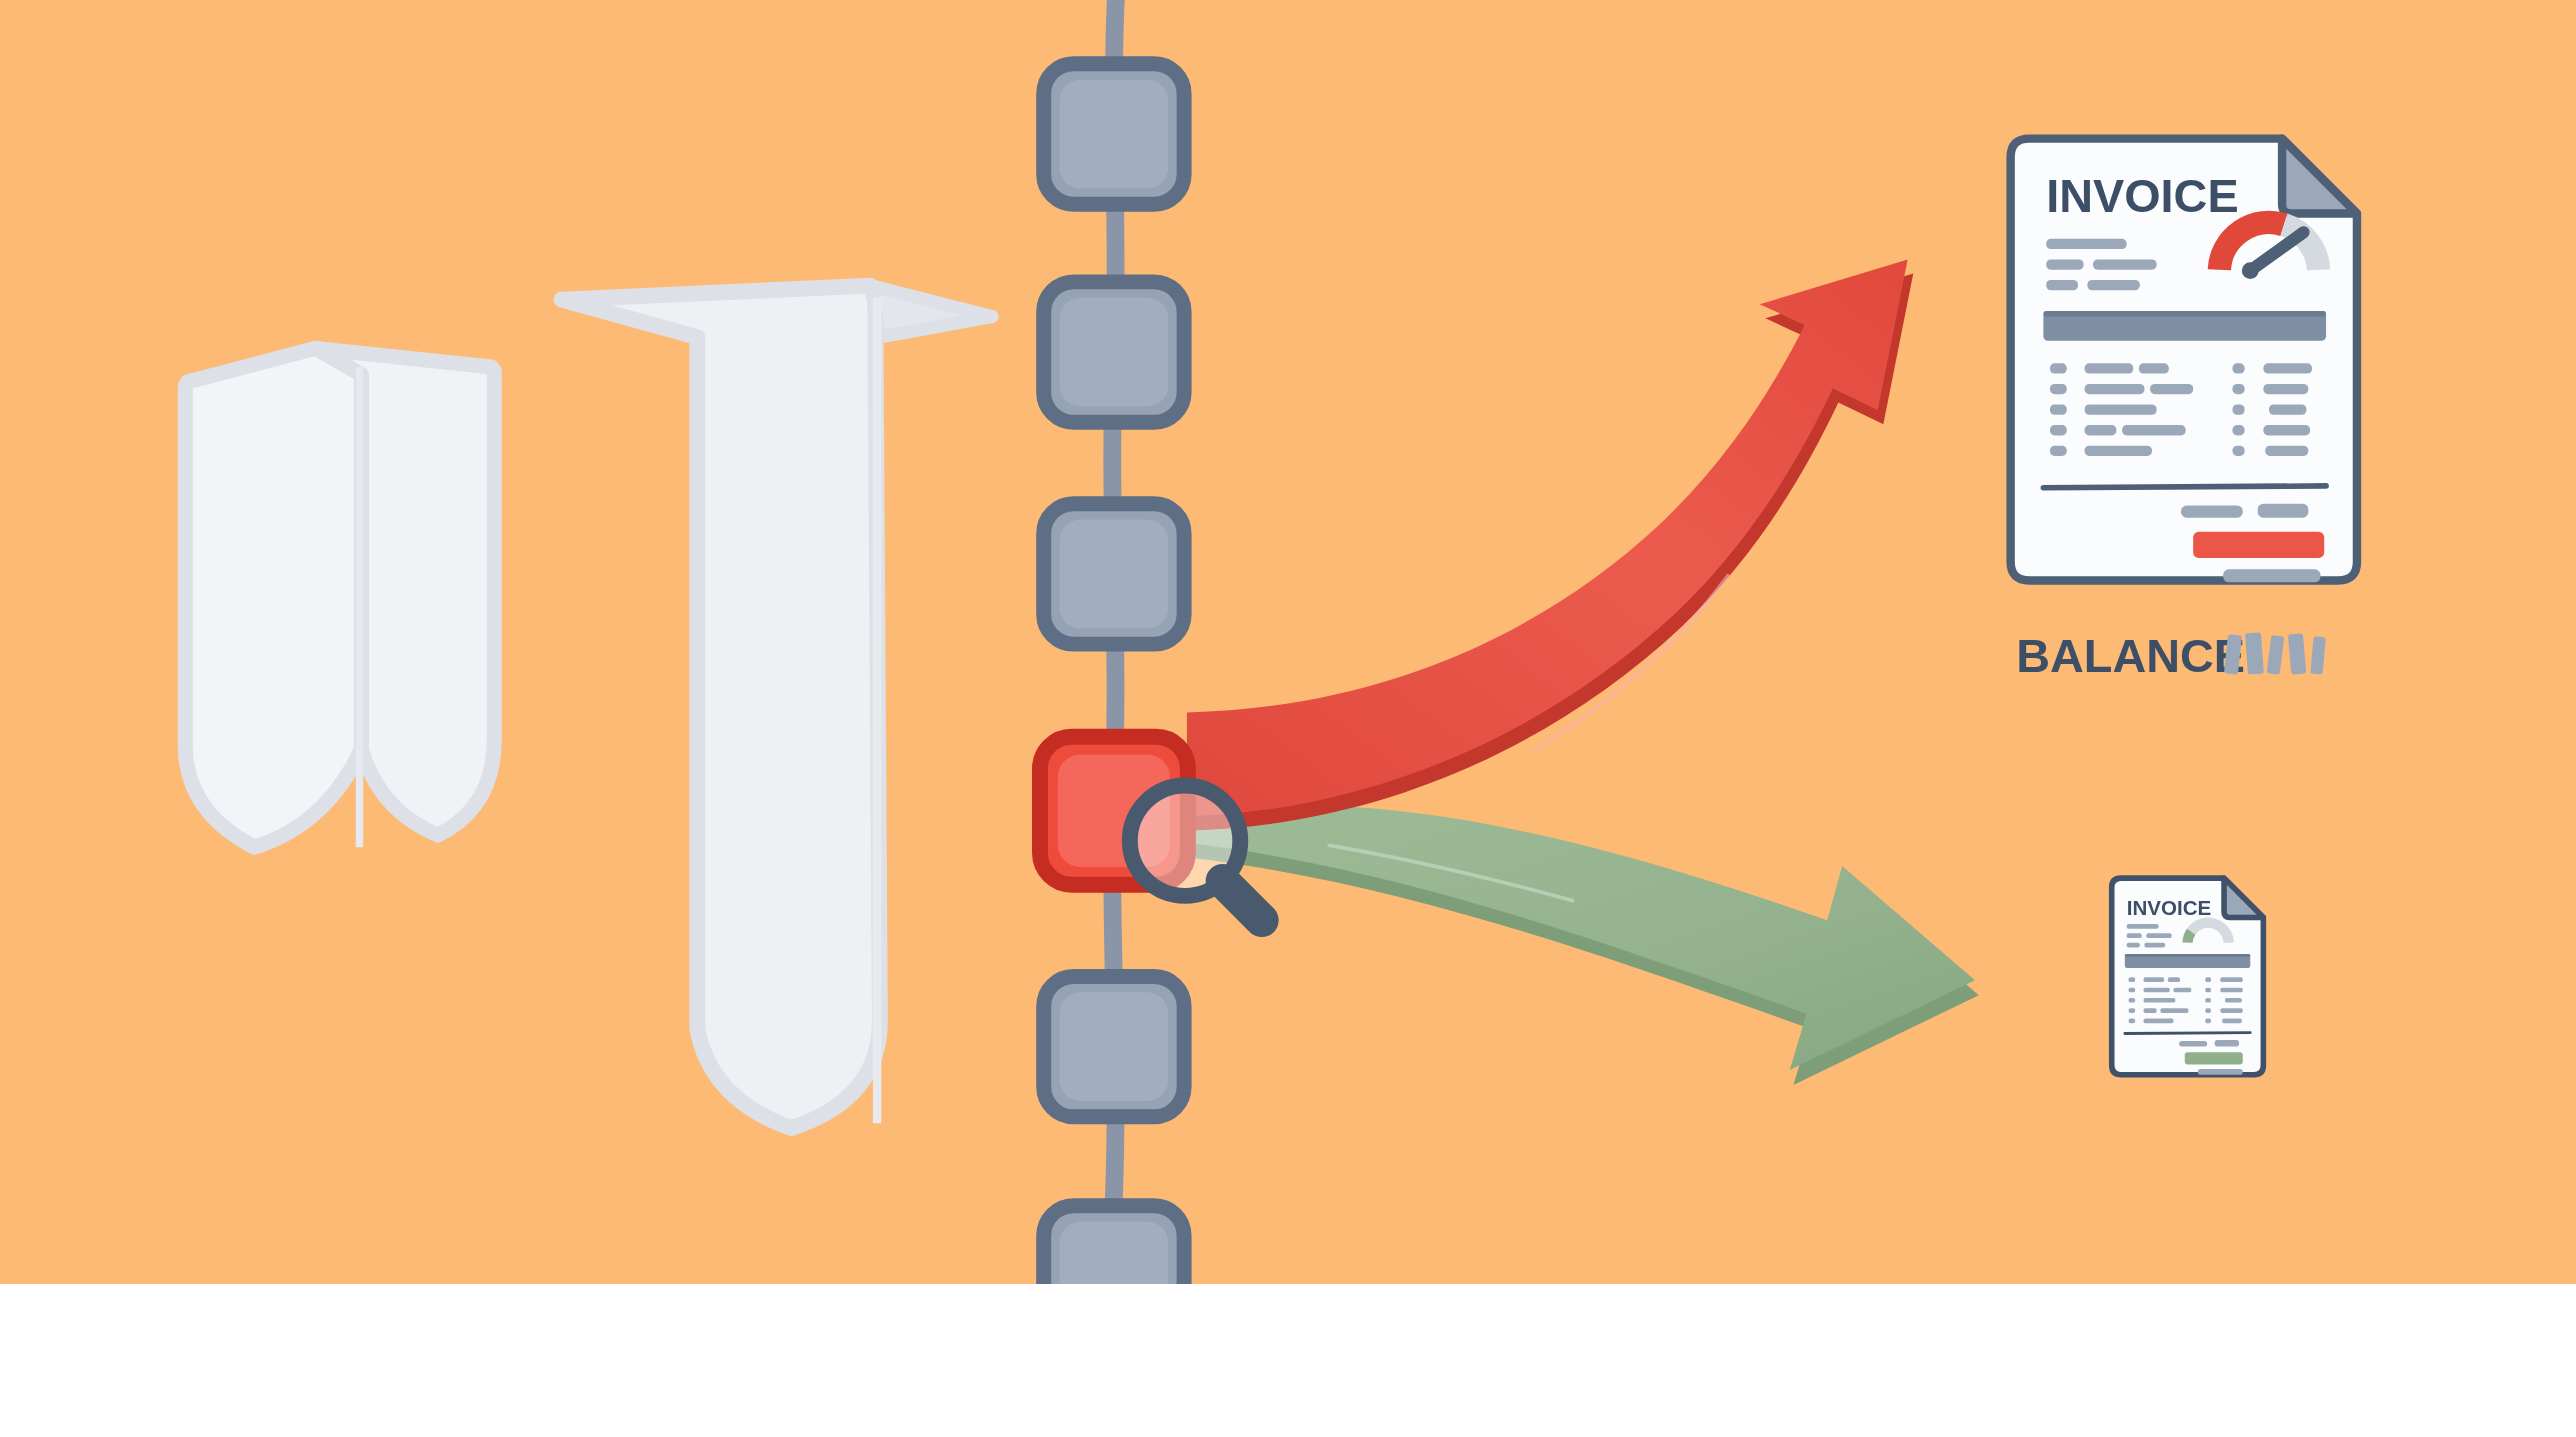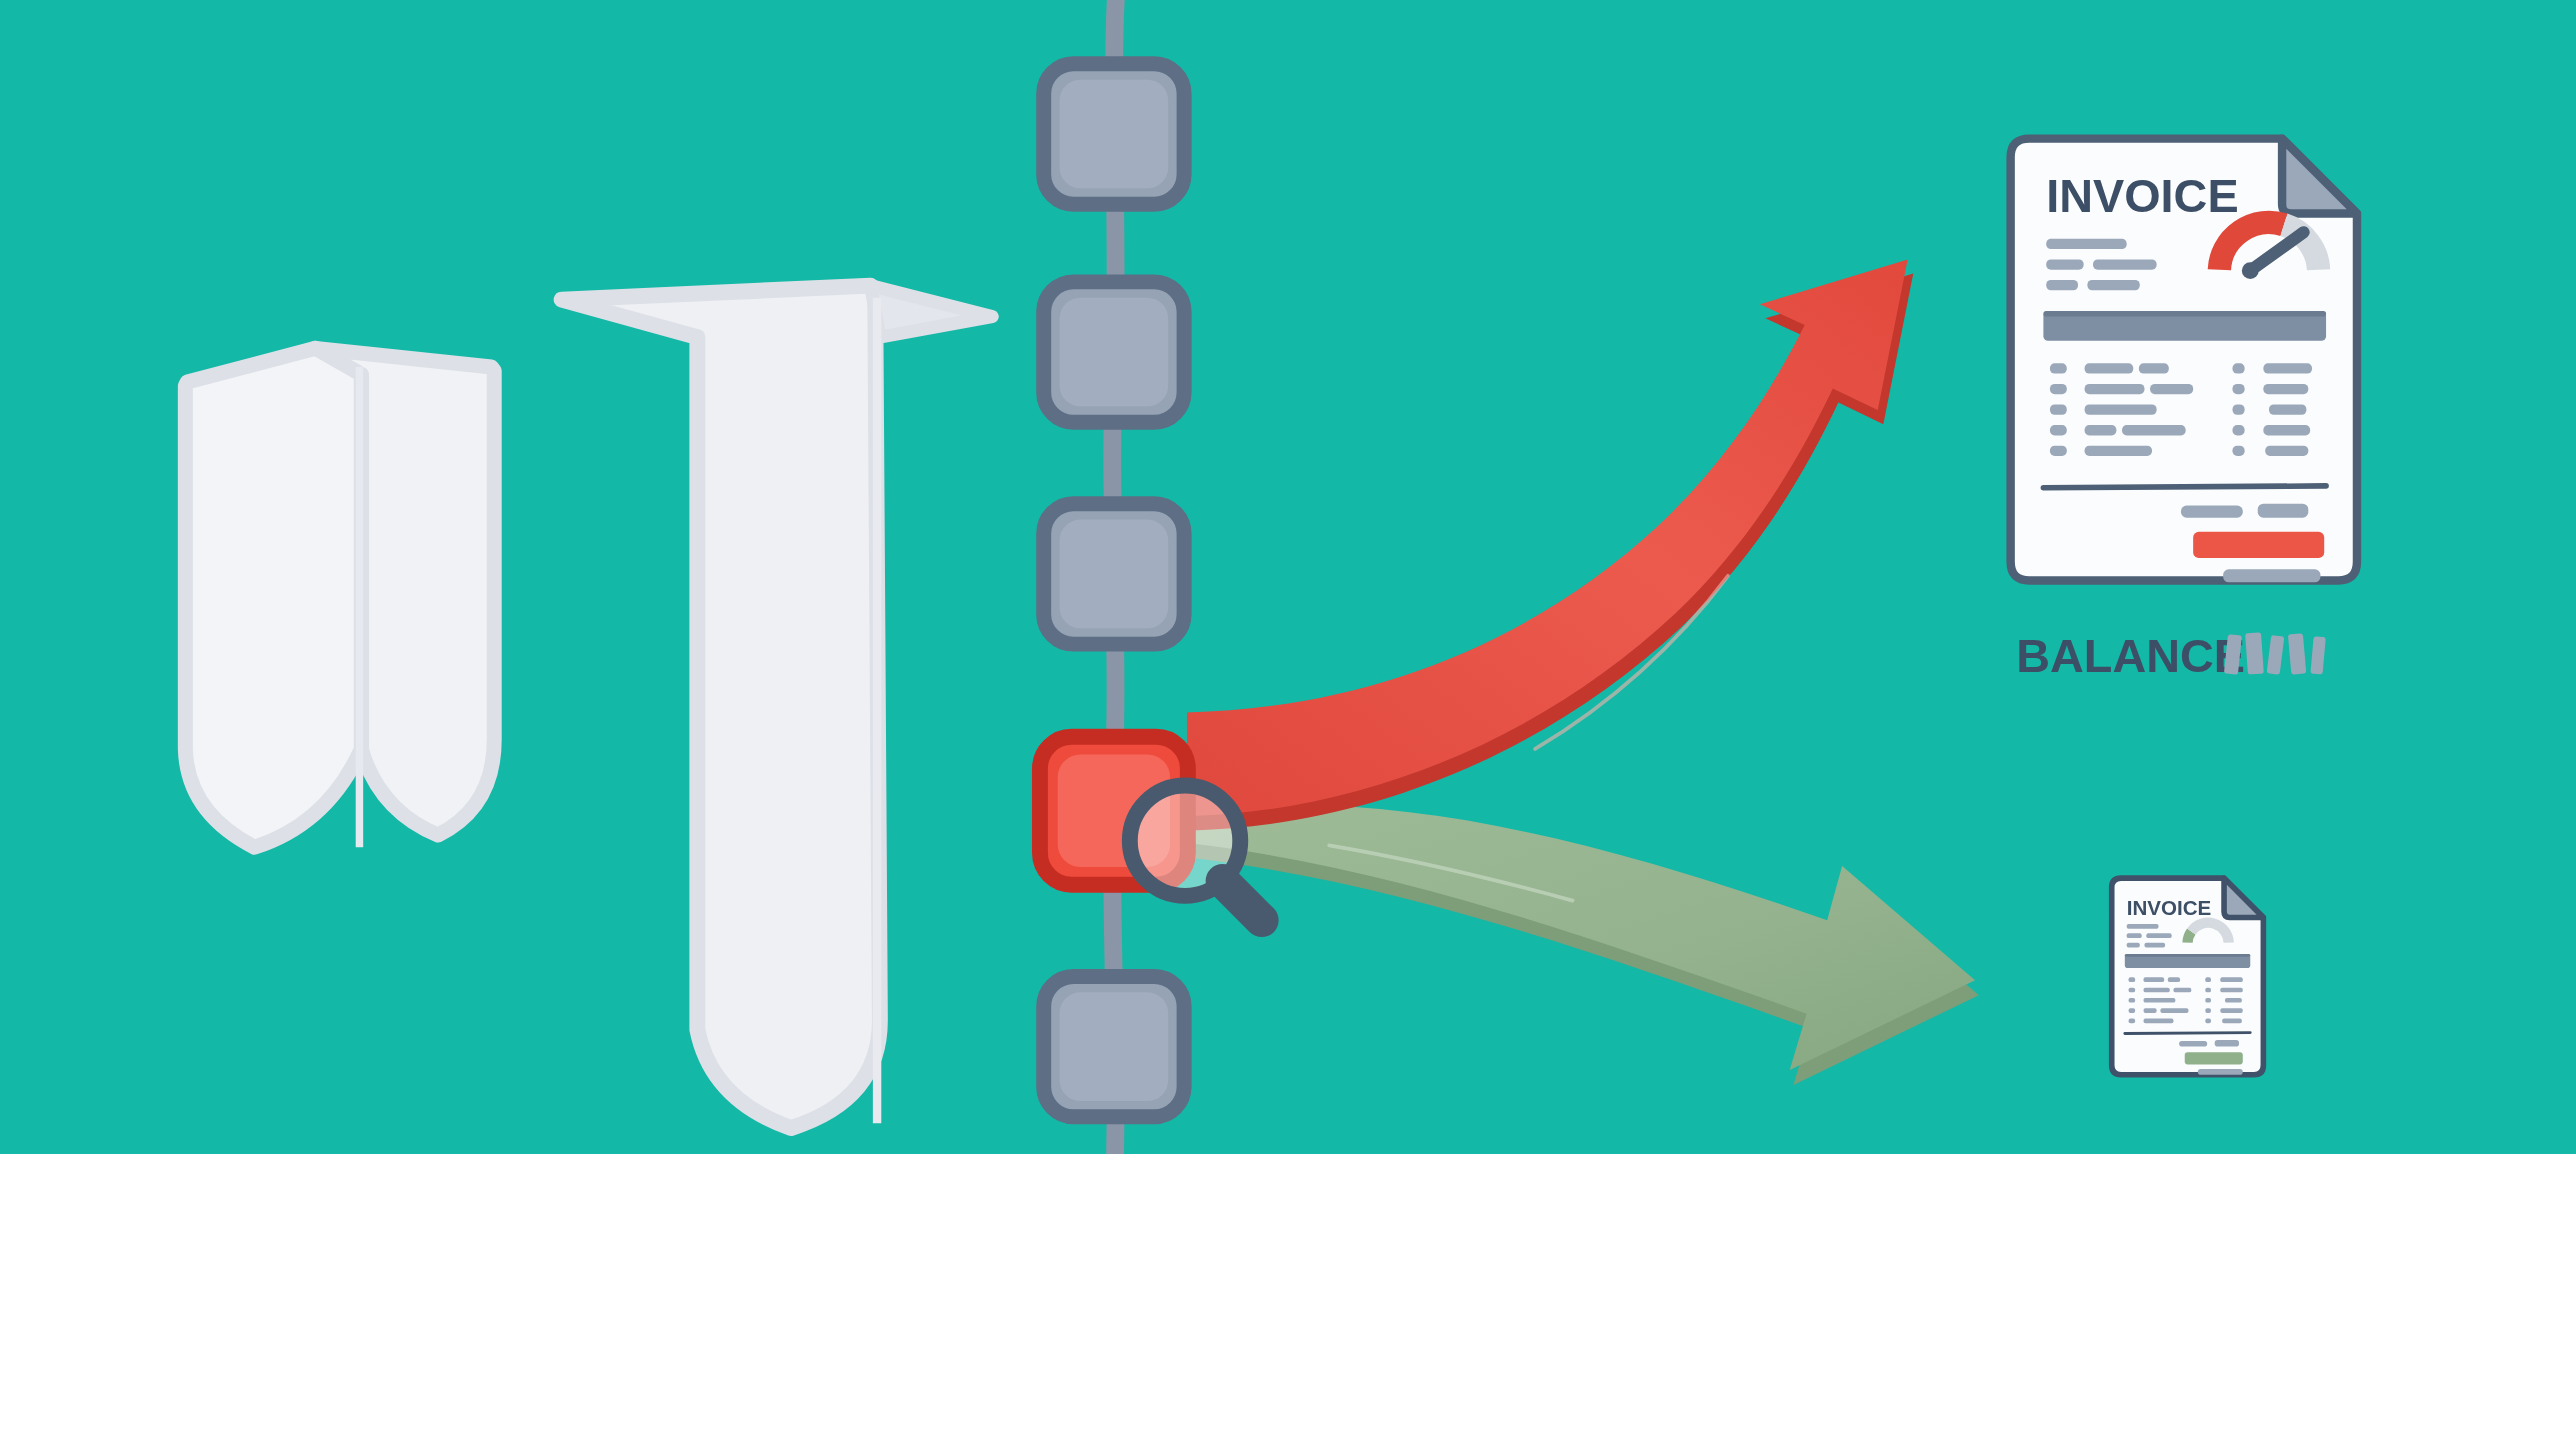--- a/index.html
+++ b/index.html
@@ -3,22 +3,22 @@
 <meta charset="utf-8">
 <style>
   html, body {
     margin: 0;
     padding: 0;
     background: #ffffff;
   }
   #stage {
     position: relative;
     width: 2576px;
-    height: 1154px;
-    background: #14b8a6;
+    height: 1284px;
+    background: #fdba74;
     overflow: hidden;
     font-family: "Liberation Sans", sans-serif;
   }
   #stage svg.layer {
     position: absolute;
     top: 0;
     left: 0;
     width: 2576px;
     height: 1438px;
   }

